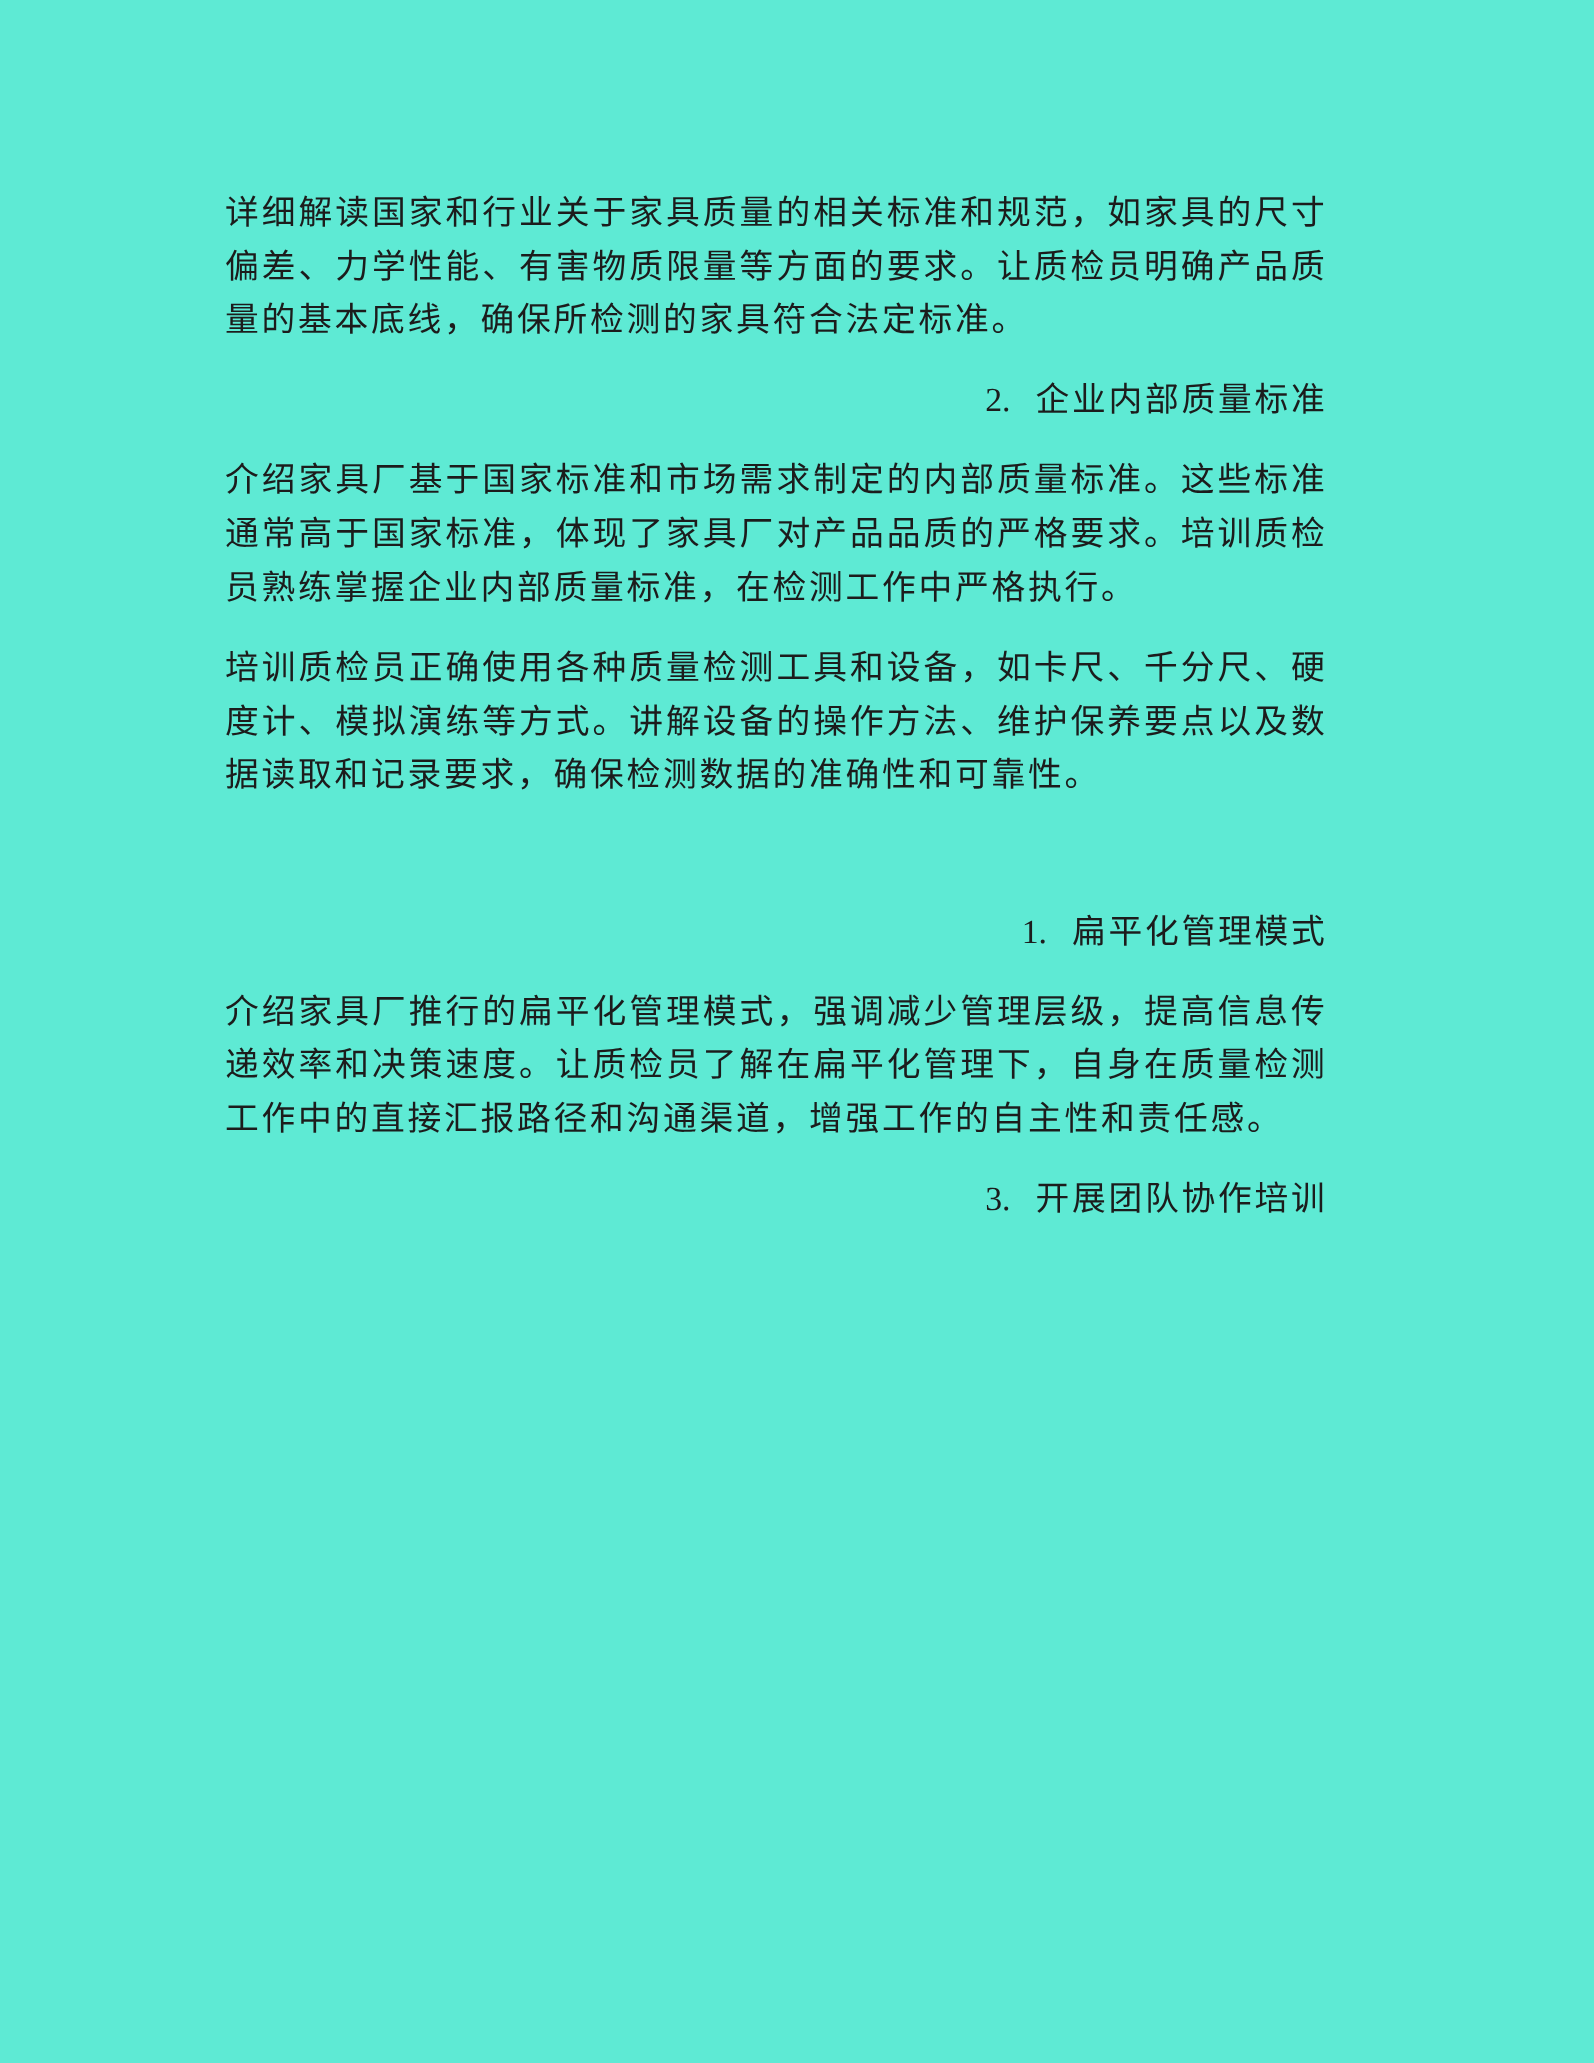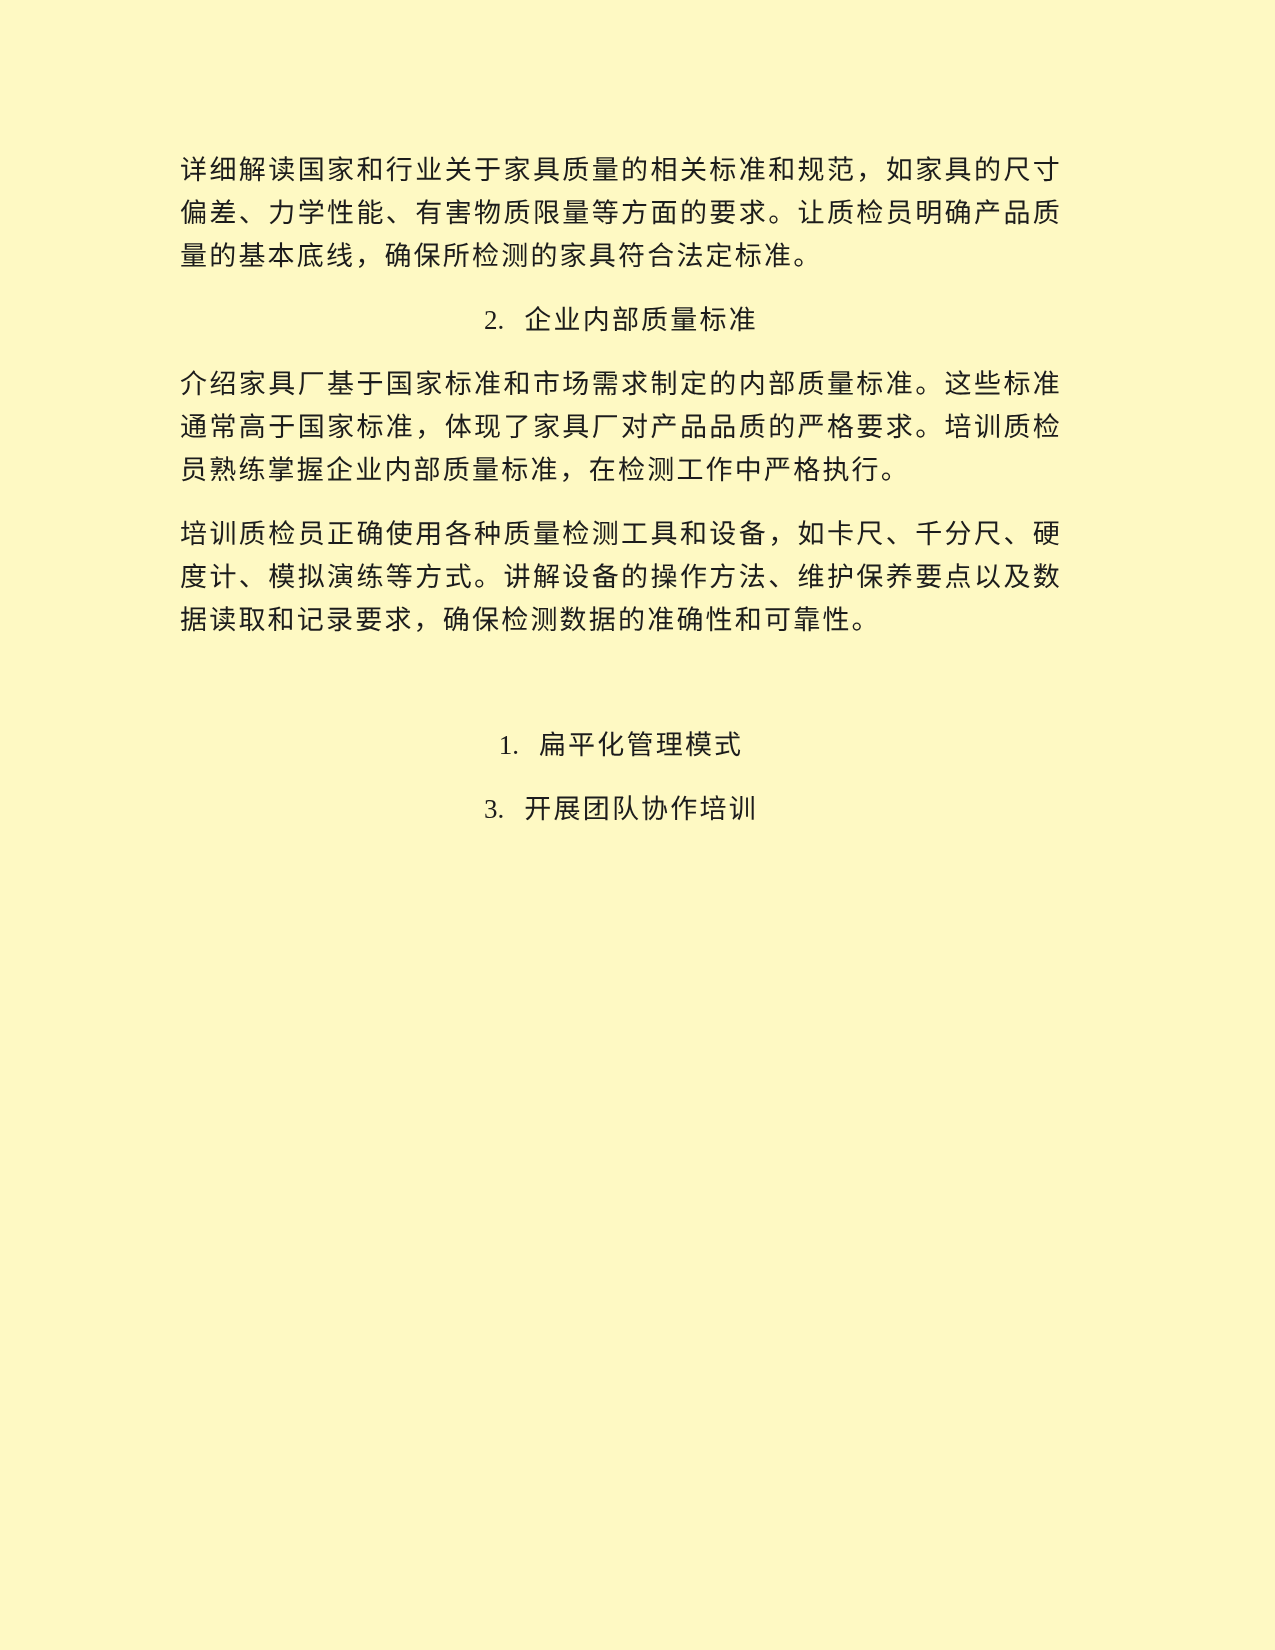--- a/index.html
+++ b/index.html
@@ -5,21 +5,21 @@
   html, body {
     margin: 0;
     padding: 0;
     background: #ffffff;
   }
   .page {
     position: relative;
     width: 1275px;
     height: 1650px;
     margin: 0 auto;
-    background: #fef9c3;
+    background: #5eead4;
     overflow: hidden;
     font-family: "Liberation Serif", "DejaVu Serif", serif;
     color: #1c1c1c;
   }
   .content {
     position: absolute;
     top: 149px;
     left: 180px;
     width: 882px;
     font-size: 27px;
@@ -32,21 +32,21 @@
   }
   .para:first-child {
     margin-top: 0;
   }
   .section-heading,
   .item-heading {
     margin: 21px 0;
     font-size: 27px;
     font-weight: normal;
     line-height: 43px;
-    text-align: center;
+    text-align: right;
     white-space: nowrap;
   }
   .item-heading .num {
     display: inline-block;
     margin-right: 20px;
     letter-spacing: 0;
   }
   .spacer {
     height: 40px;
   }
@@ -55,15 +55,16 @@
 <body>
 
 <div class="page">
   <div class="content" id="doc-content">
       <p class="para">详细解读国家和行业关于家具质量的相关标准和规范，如家具的尺寸偏差、力学性能、有害物质限量等方面的要求。让质检员明确产品质量的基本底线，确保所检测的家具符合法定标准。</p>
       <h3 class="item-heading"><span class="num">2.</span><span class="title">企业内部质量标准</span></h3>
       <p class="para">介绍家具厂基于国家标准和市场需求制定的内部质量标准。这些标准通常高于国家标准，体现了家具厂对产品品质的严格要求。培训质检员熟练掌握企业内部质量标准，在检测工作中严格执行。</p>
       <p class="para">培训质检员正确使用各种质量检测工具和设备，如卡尺、千分尺、硬度计、模拟演练等方式。讲解设备的操作方法、维护保养要点以及数据读取和记录要求，确保检测数据的准确性和可靠性。</p>
       <div class="spacer"></div>
       <h3 class="item-heading"><span class="num">1.</span><span class="title">扁平化管理模式</span></h3>
+      <p class="para">介绍家具厂推行的扁平化管理模式，强调减少管理层级，提高信息传递效率和决策速度。让质检员了解在扁平化管理下，自身在质量检测工作中的直接汇报路径和沟通渠道，增强工作的自主性和责任感。</p>
       <h3 class="item-heading"><span class="num">3.</span><span class="title">开展团队协作培训</span></h3>
     </div>
 </div>
 
 </body></html>

